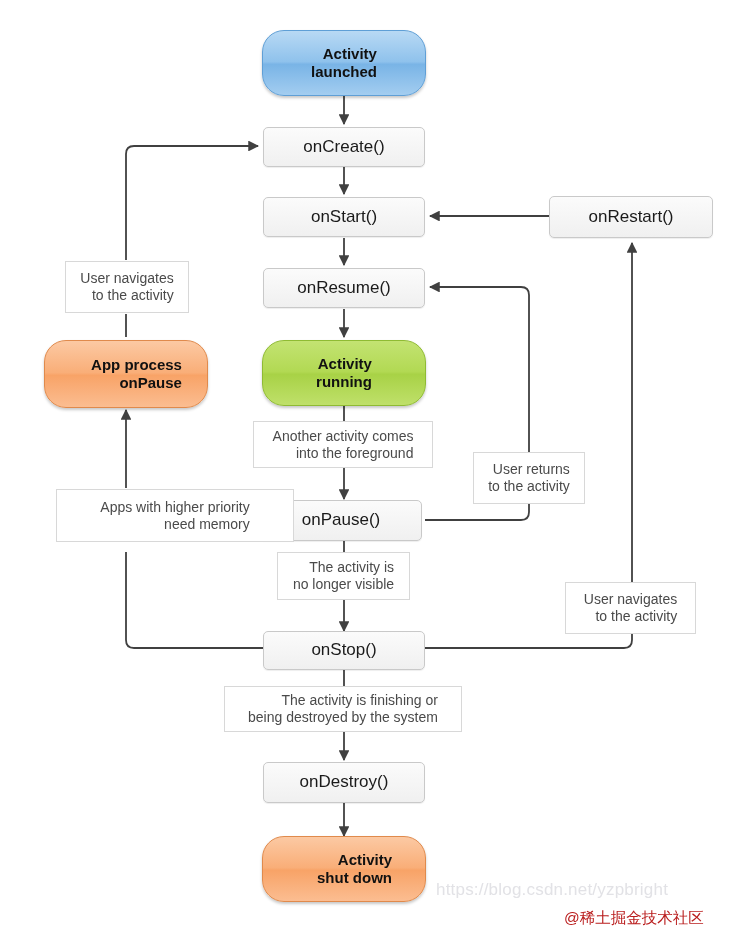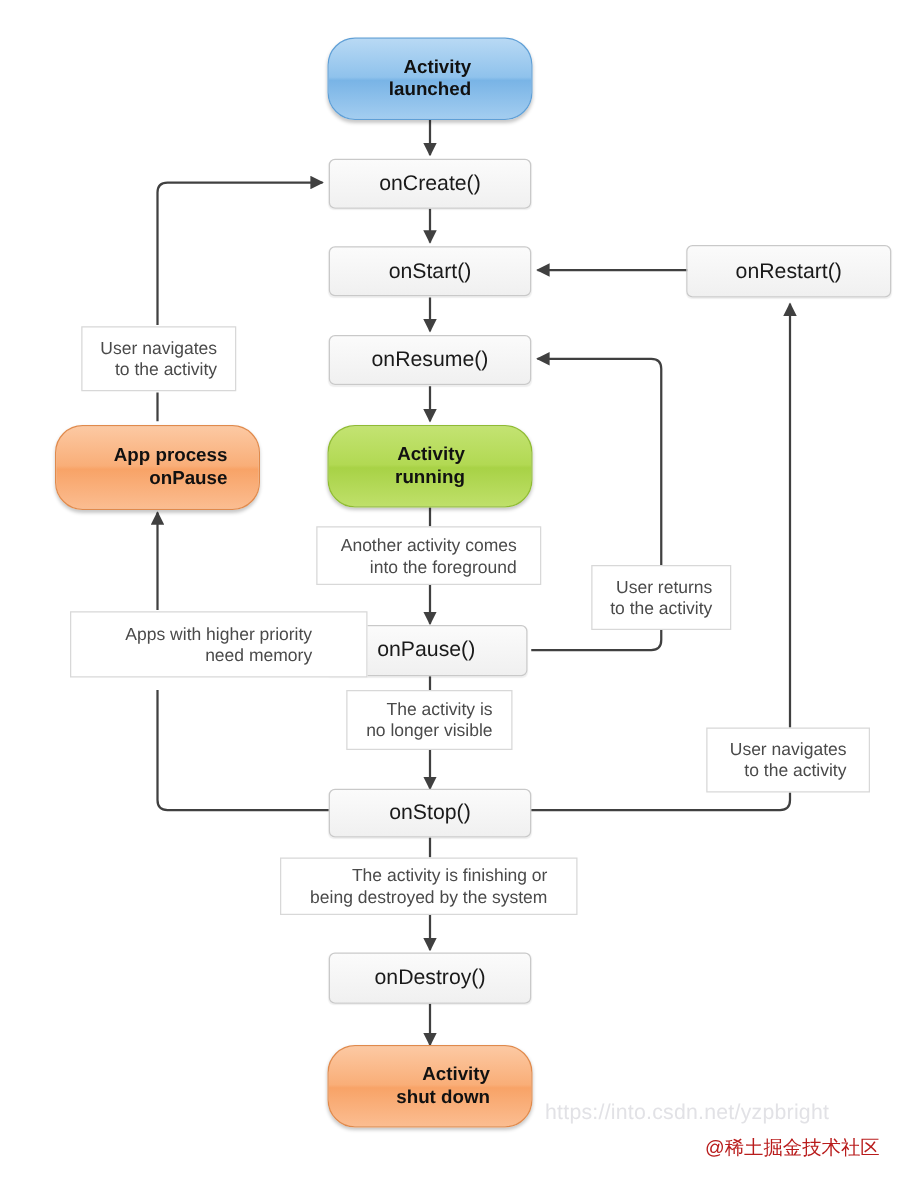--- a/index.html
+++ b/index.html
@@ -244,16 +244,16 @@
     </div>
   </div>
 
   <div class="node label-box" style="left:224px; top:686px; width:238px; height:46px;">
     <div>
       <div>The activity is finishing or</div>
       <div>being destroyed by the system</div>
     </div>
   </div>
 
-  <div class="watermark" id="watermark-url">https://into.csdn.net/yzpbright</div>
+  <div class="watermark" id="watermark-url">https://blog.csdn.net/yzpbright</div>
   <div class="watermark" id="watermark-handle">@稀土掘金技术社区</div>
 
 </div>
 
 </body></html>

